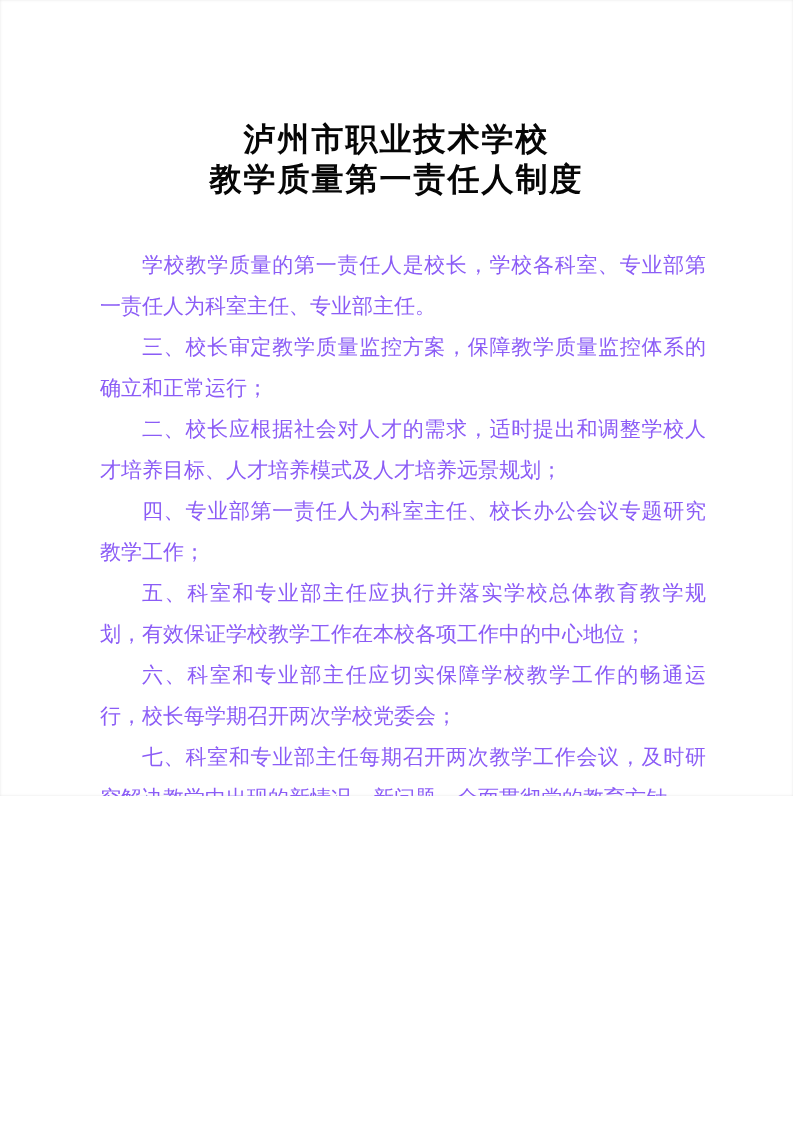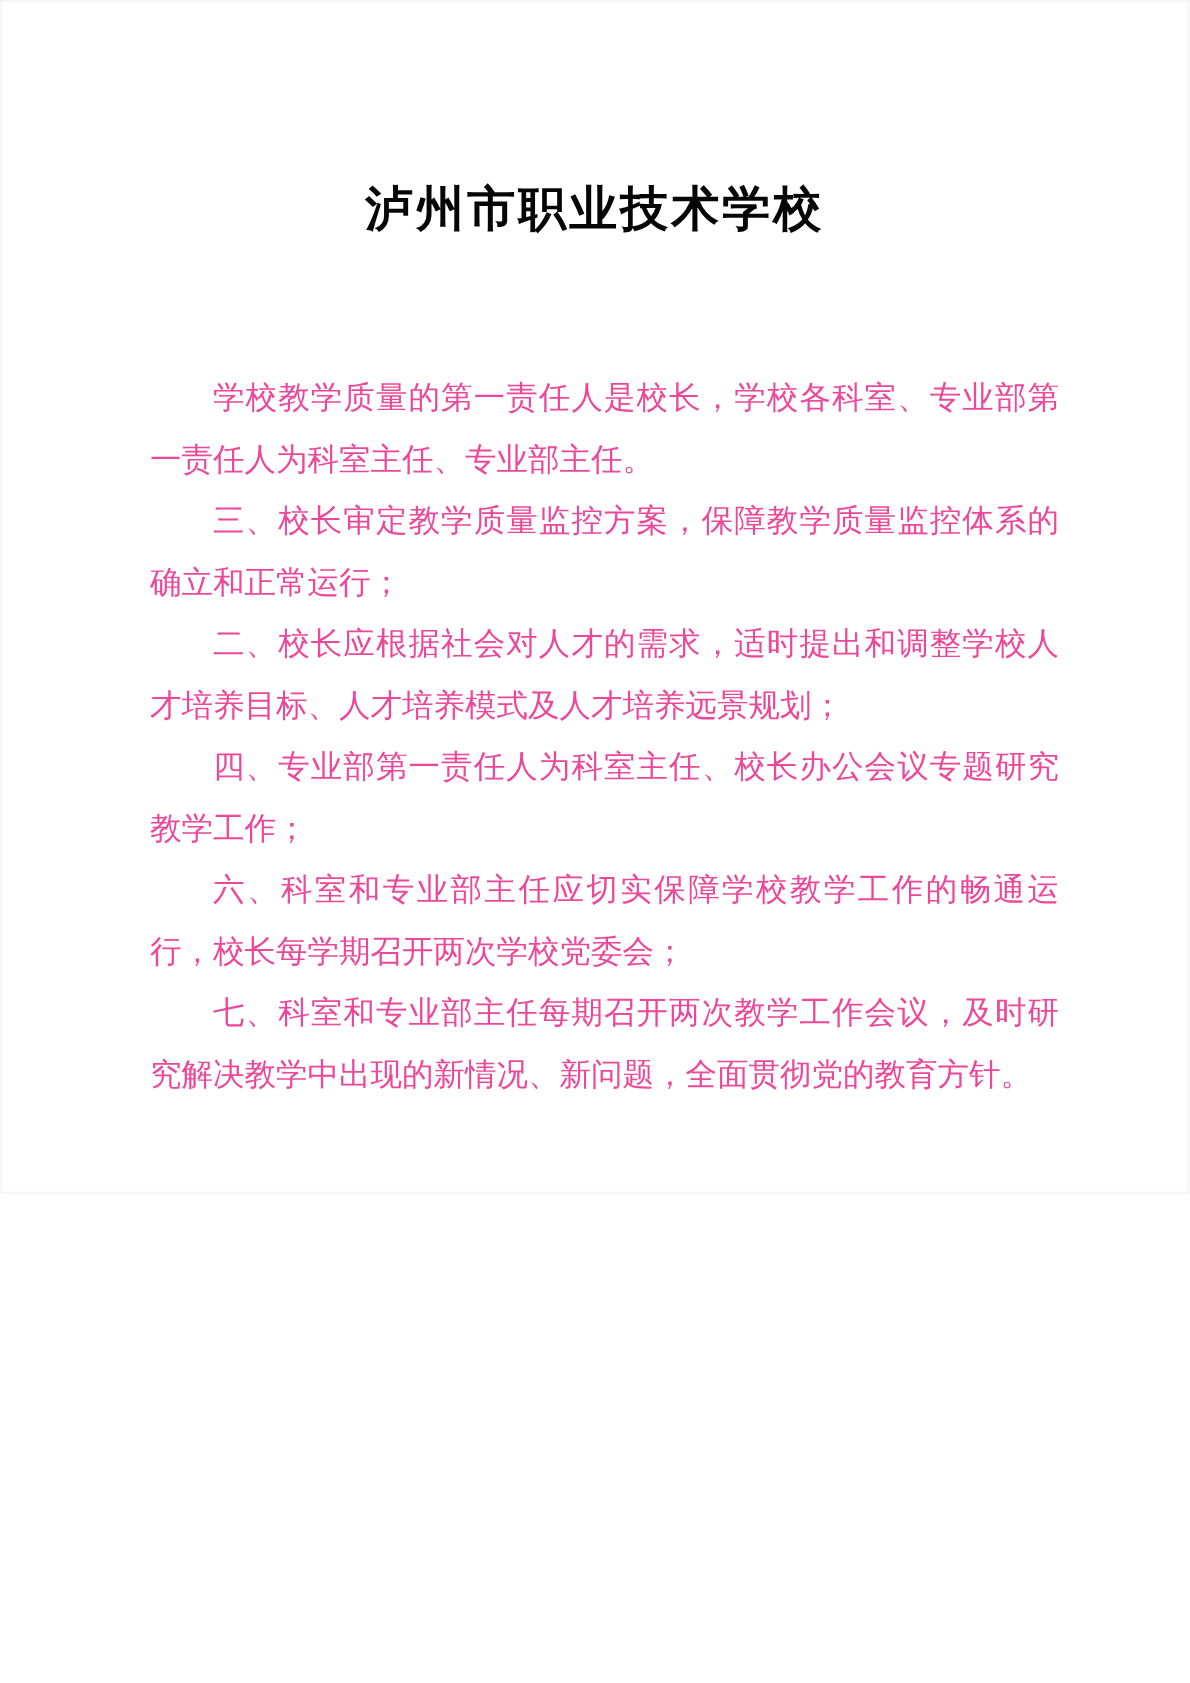--- a/index.html
+++ b/index.html
@@ -30,21 +30,21 @@
     letter-spacing: 2px;
   }
   .doc-title .tl { display: block; }
   .doc-body {
     position: absolute;
     top: 245px;
     left: 100px;
     width: 606px;
     font-size: 21px;
     line-height: 41px;
-    color: #ec4899;
+    color: #8b5cf6;
     text-align: justify;
   }
   .doc-body p {
     margin: 0;
     text-indent: 2em;
   }
   .sign-school {
     position: absolute;
     left: 421px;
     top: 929px;
@@ -89,27 +89,29 @@
     font-weight: bold;
   }
 </style>
 </head>
 <body>
 
 <div class="page">
 
   <h1 class="doc-title">
     <span class="tl">泸州市职业技术学校</span>
+    <span class="tl">教学质量第一责任人制度</span>
   </h1>
 
   <div class="doc-body">
     <p>学校教学质量的第一责任人是校长，学校各科室、专业部第一责任人为科室主任、专业部主任。</p>
     <p>三、校长审定教学质量监控方案，保障教学质量监控体系的确立和正常运行；</p>
     <p>二、校长应根据社会对人才的需求，适时提出和调整学校人才培养目标、人才培养模式及人才培养远景规划；</p>
     <p>四、专业部第一责任人为科室主任、校长办公会议专题研究教学工作；</p>
+    <p>五、科室和专业部主任应执行并落实学校总体教育教学规划，有效保证学校教学工作在本校各项工作中的中心地位；</p>
     <p>六、科室和专业部主任应切实保障学校教学工作的畅通运行，校长每学期召开两次学校党委会；</p>
     <p>七、科室和专业部主任每期召开两次教学工作会议，及时研究解决教学中出现的新情况、新问题，全面贯彻党的教育方针。</p>
   </div>
 
   <div class="sign-school">泸州市职业技术学校</div>
   <div class="sign-date">2018 年 9 月</div>
 
   <div class="seal">
     <svg viewBox="0 0 176 176" width="176" height="176" xmlns="http://www.w3.org/2000/svg">
       <circle cx="88" cy="88" r="83.5" fill="none" stroke-width="7" stroke="#e2434d"></circle>

